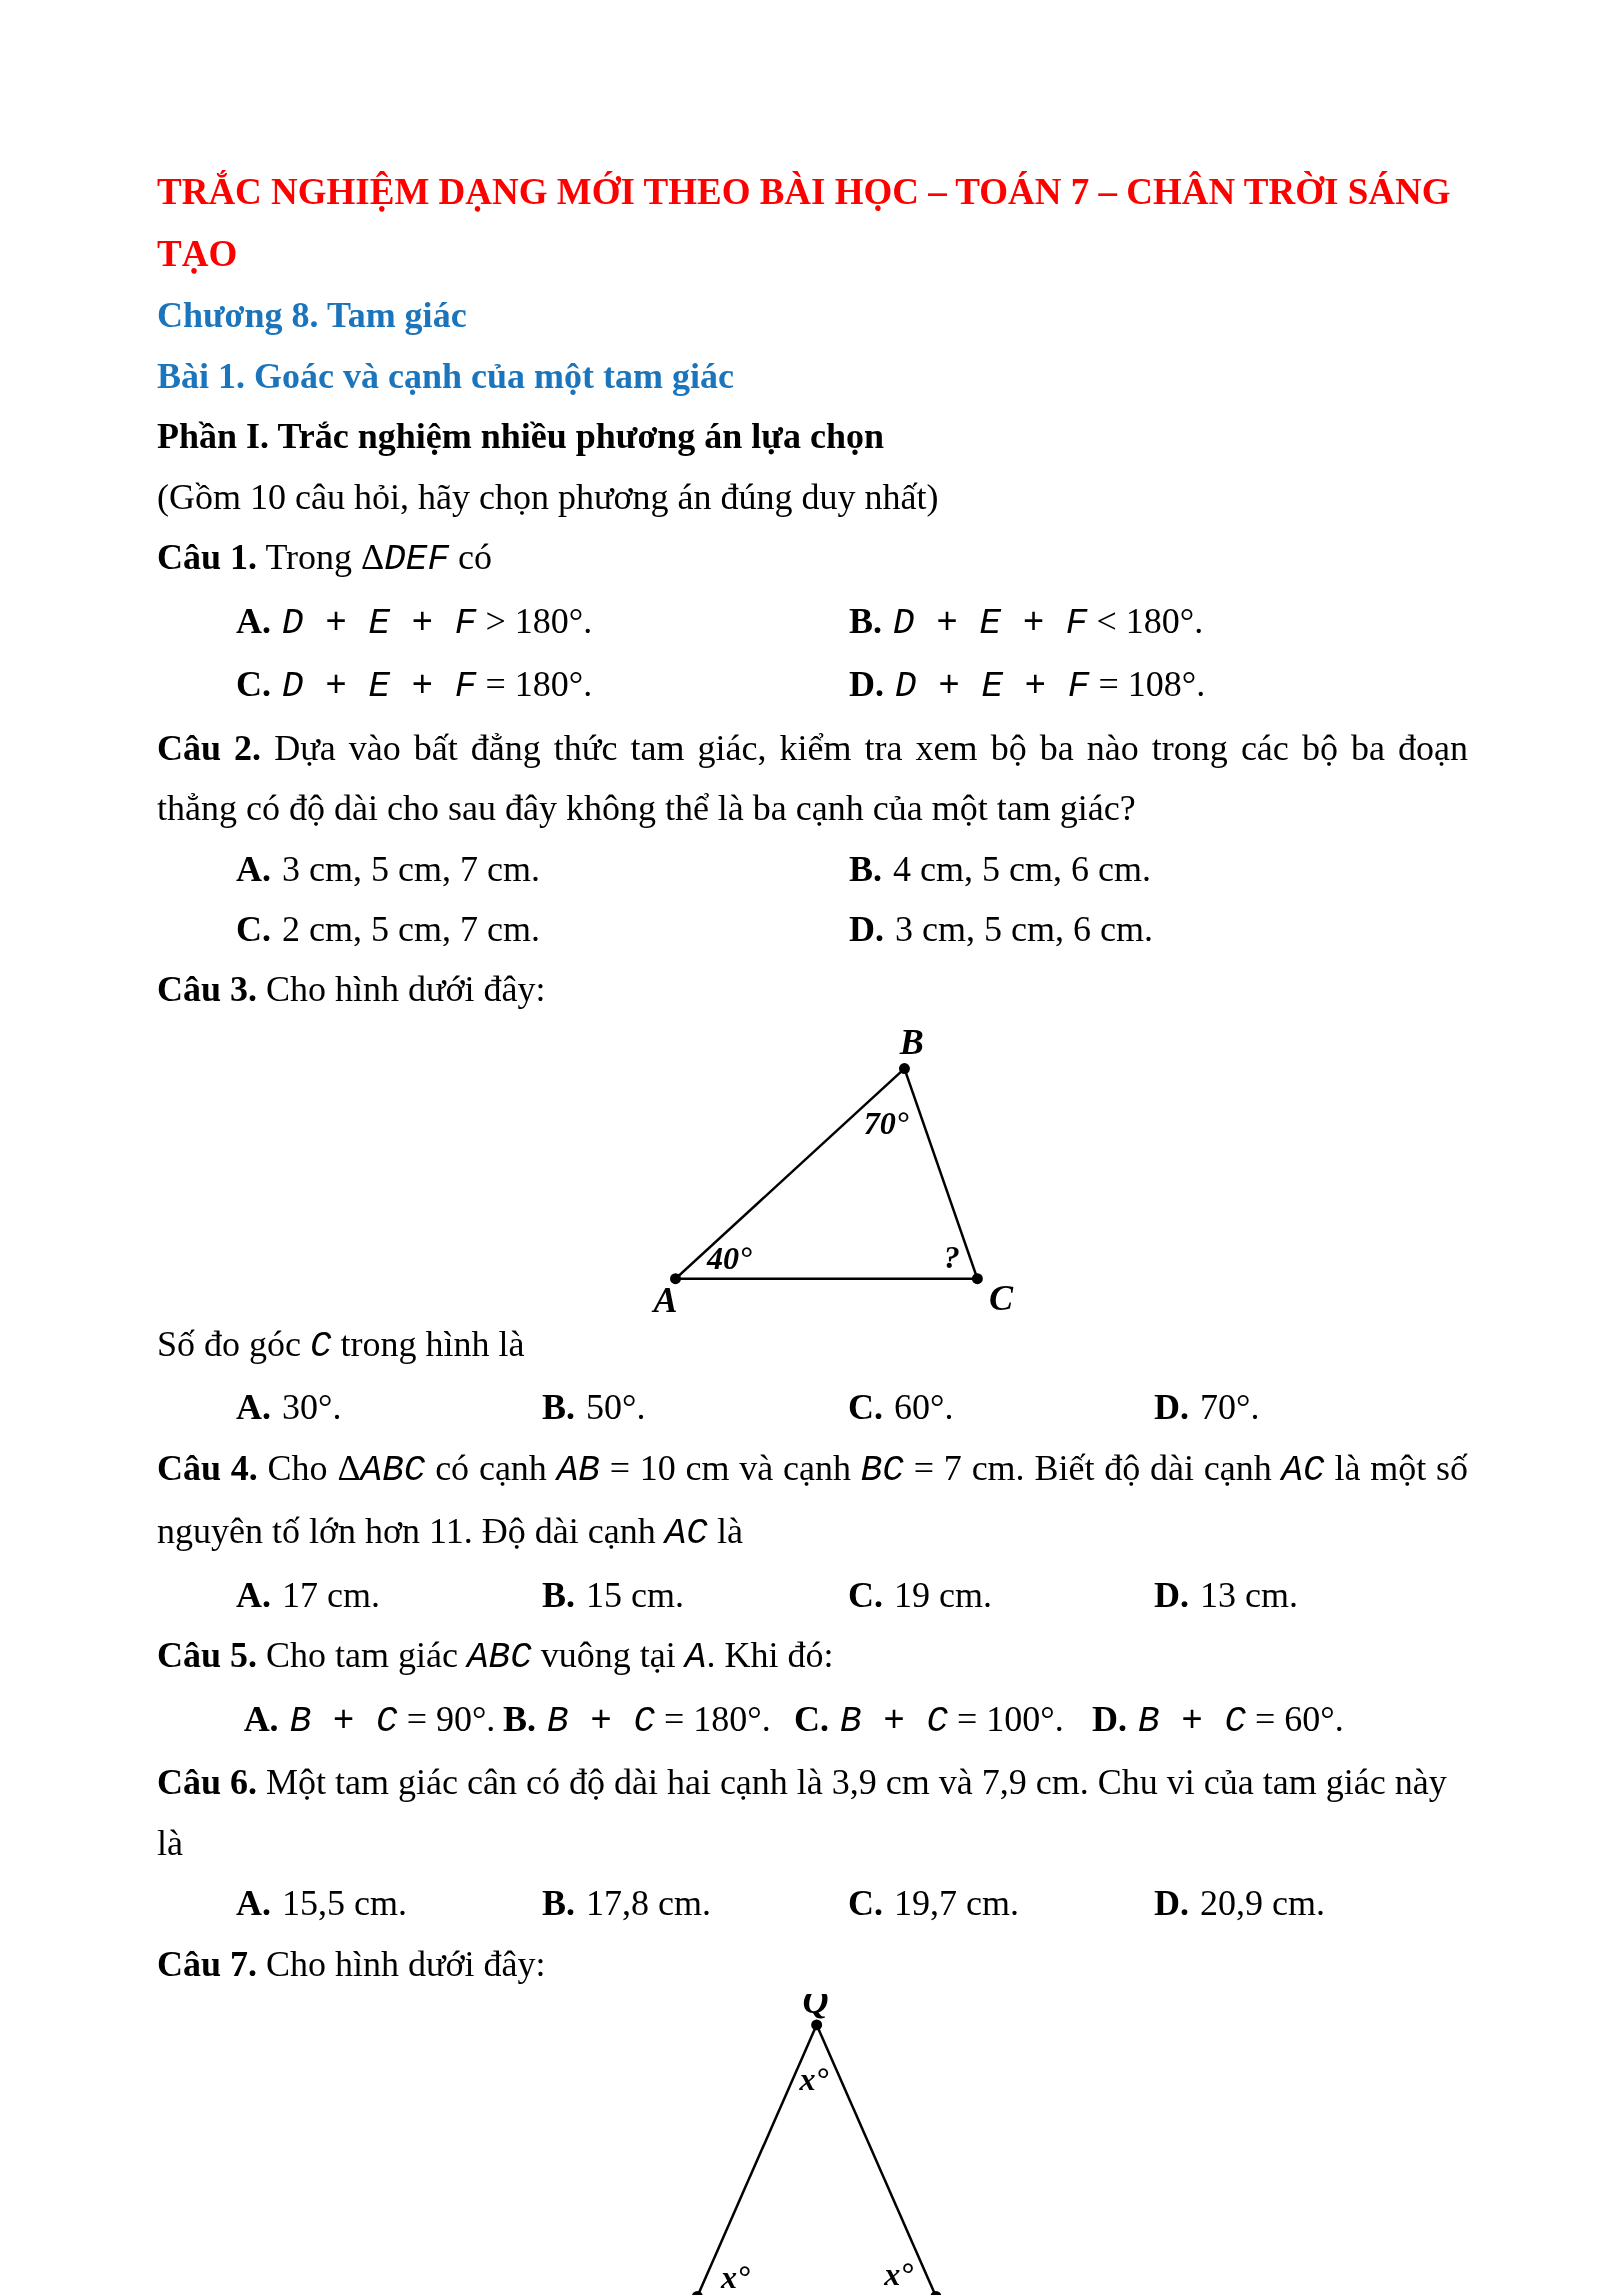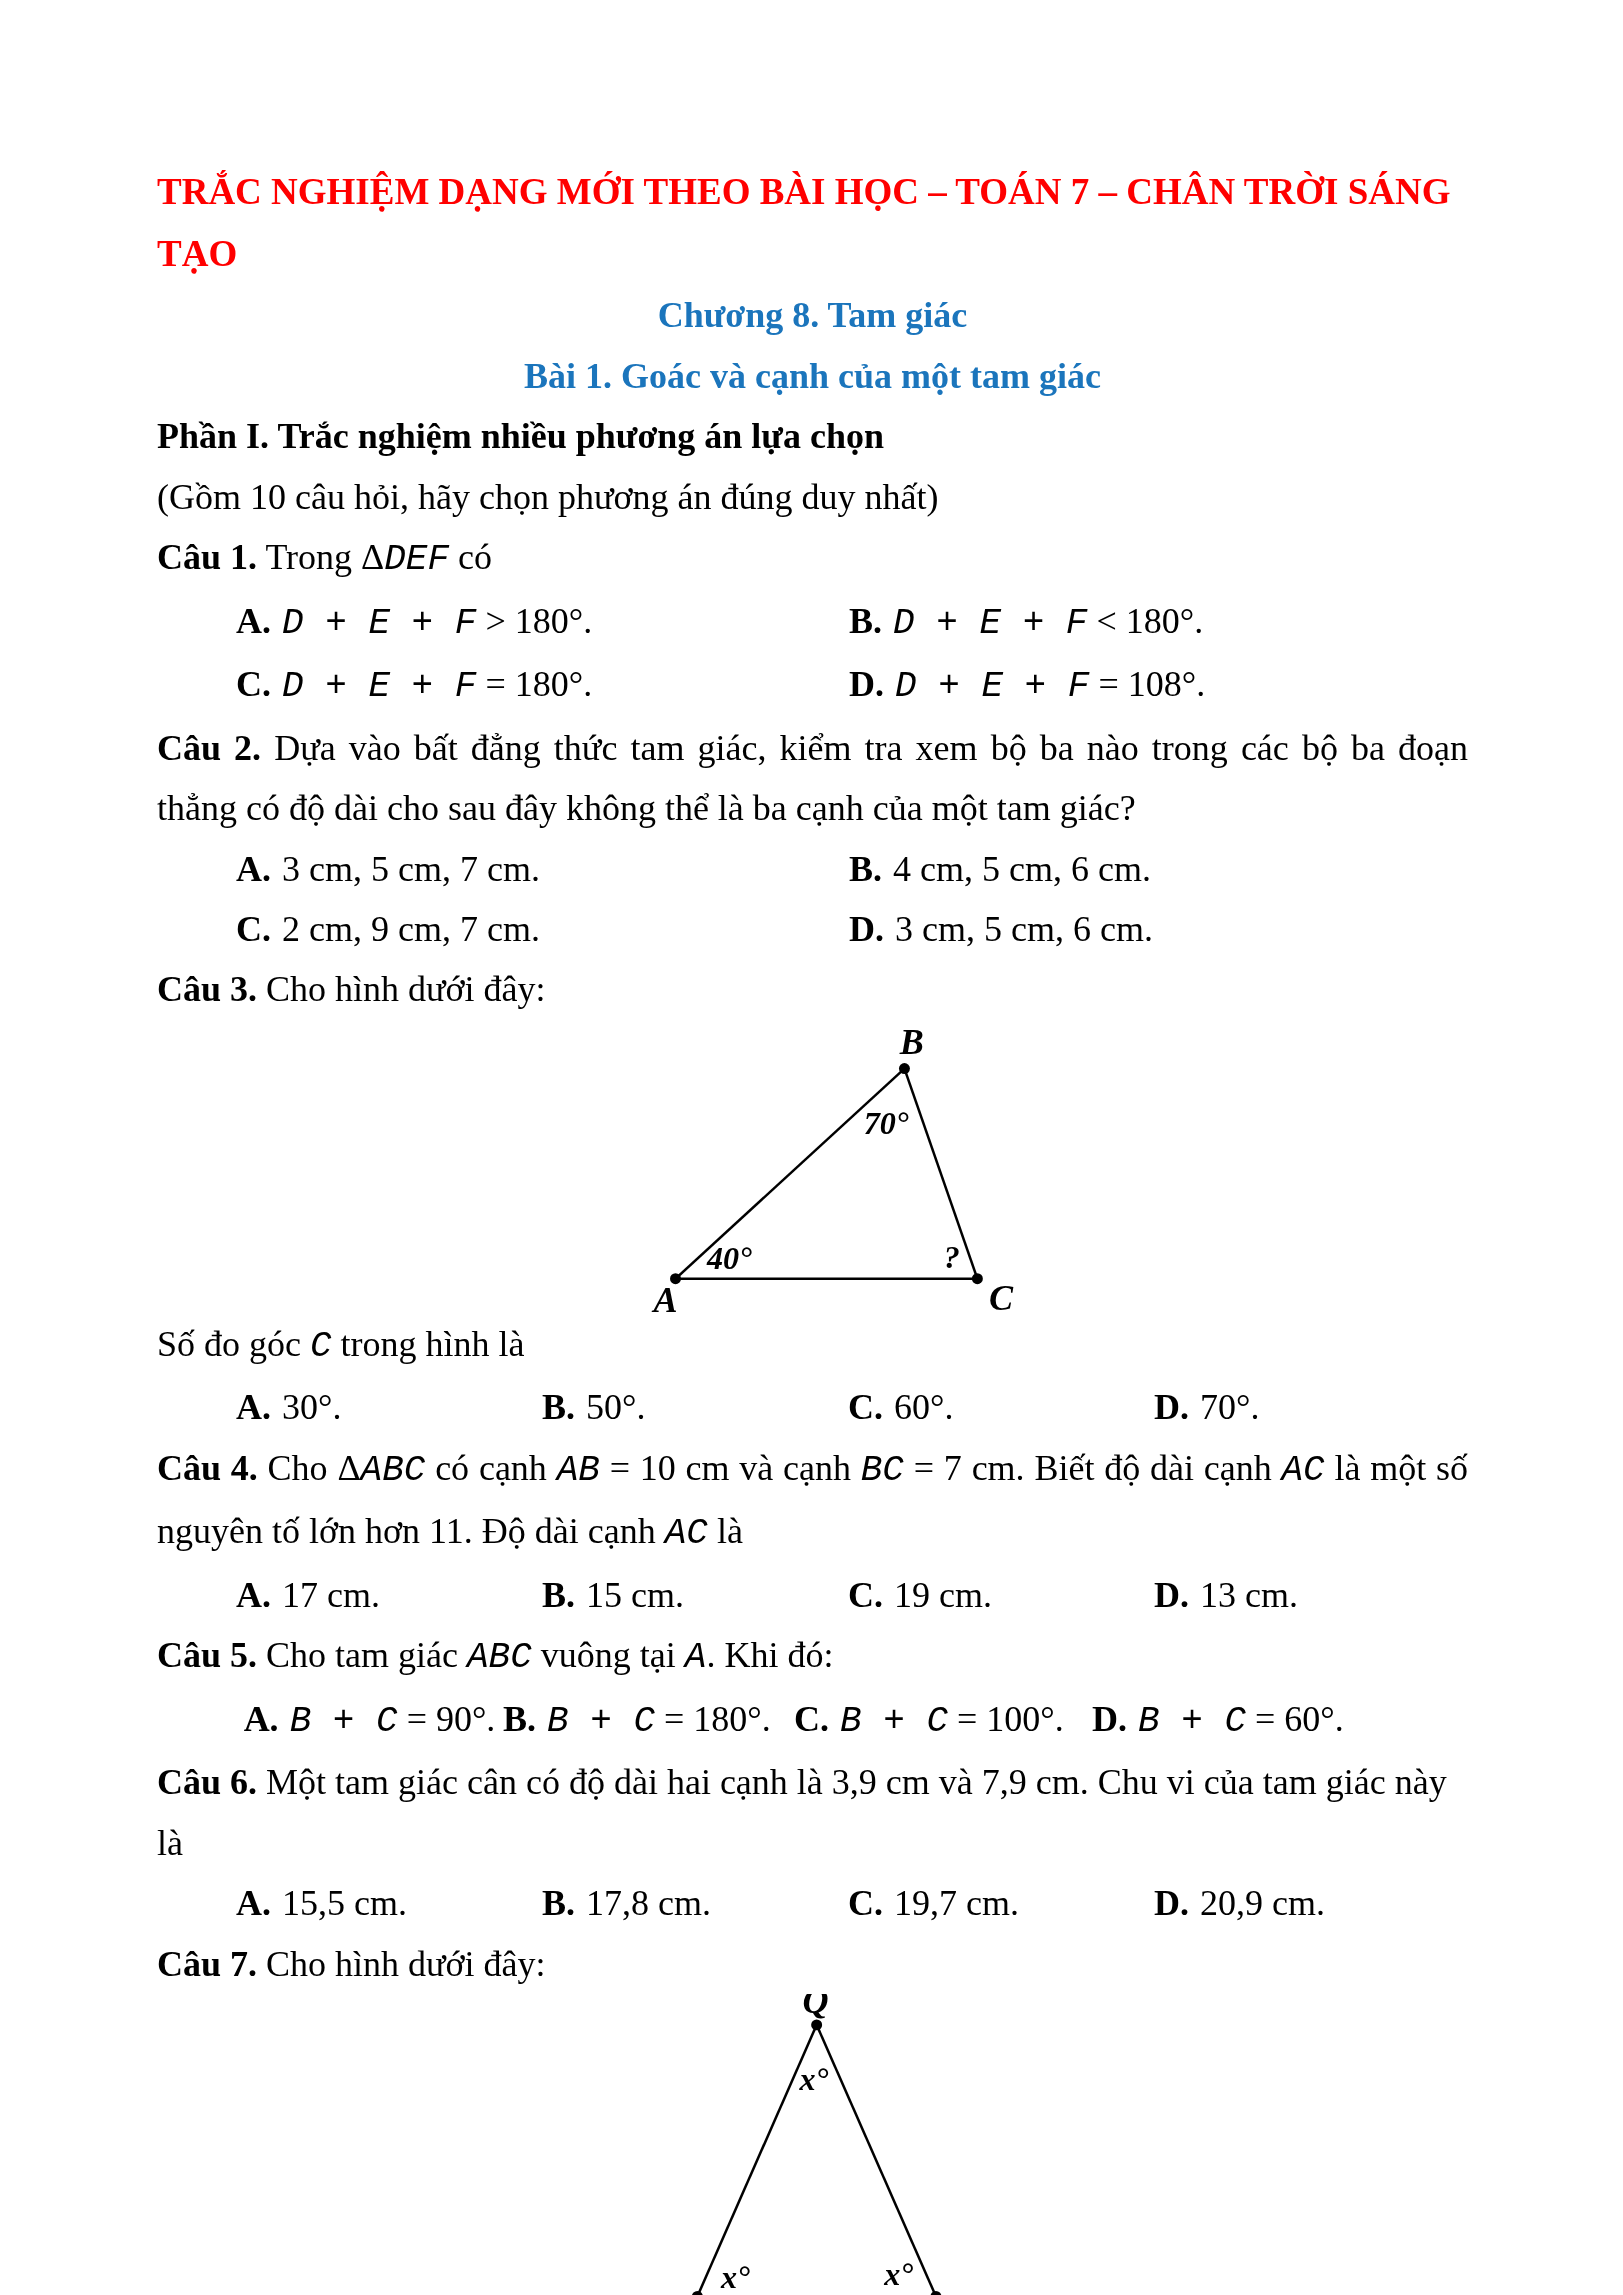--- a/index.html
+++ b/index.html
@@ -5,21 +5,21 @@
   html,body{margin:0;padding:0;background:#ffffff;}
   body{
     width:1623px;height:2295px;
     font-family:"Liberation Serif", serif;
     font-size:36px;color:#000;
     overflow:hidden;
   }
   .page{padding:161px 155px 0 157px;}
   .ln{margin:0;line-height:1.68;}
   .title{color:#FF0000;font-weight:bold;text-align:left;font-size:37px;}
-  .h-blue{color:#1B75BC;font-weight:bold;text-align:center;}
+  .h-blue{color:#1B75BC;font-weight:bold;text-align:left;}
   .h-black{font-weight:bold;}
   .note{}
   .just{text-align:justify;}
   .b{font-weight:bold;font-family:Liberation Serif, serif;}
   .mi{font-style:italic;font-family:Liberation Mono, monospace;}
   .opts{display:flex;padding-left:79px;line-height:1.68;}
   .opt{white-space:nowrap;}
   .cols2 .opt{width:613px;}
   .cols4 .opt{width:306px;}
   .cols5 .opt:nth-child(1){width:267px;text-align:center;}
@@ -54,21 +54,21 @@
     <div class="opt"><span class="ol">C.</span><span class="mi">D + E + F</span><span> = 180°.</span></div>
     <div class="opt"><span class="ol">D.</span><span class="mi">D + E + F</span><span> = 108°.</span></div>
   </div>
 
   <p class="ln just"><span class="b">Câu 2.</span><span> Dựa vào bất đẳng thức tam giác, kiểm tra xem bộ ba nào trong các bộ ba đoạn thẳng có độ dài cho sau đây không thể là ba cạnh của một tam giác?</span></p>
   <div class="opts cols2">
     <div class="opt"><span class="ol">A.</span><span>3 cm, 5 cm, 7 cm.</span></div>
     <div class="opt"><span class="ol">B.</span><span>4 cm, 5 cm, 6 cm.</span></div>
   </div>
   <div class="opts cols2">
-    <div class="opt"><span class="ol">C.</span><span>2 cm, 9 cm, 7 cm.</span></div>
+    <div class="opt"><span class="ol">C.</span><span>2 cm, 5 cm, 7 cm.</span></div>
     <div class="opt"><span class="ol">D.</span><span>3 cm, 5 cm, 6 cm.</span></div>
   </div>
 
   <p class="ln"><span class="b">Câu 3.</span><span> Cho hình dưới đây:</span></p>
 
   <svg class="fig fig1" viewBox="0 0 520 375" style="font-size:46px">
     <line x1="40" y1="330" x2="332" y2="62"></line>
     <line x1="332" y1="62" x2="425" y2="330"></line>
     <line x1="40" y1="330" x2="425" y2="330"></line>
     <circle cx="40" cy="330" r="7"></circle>

